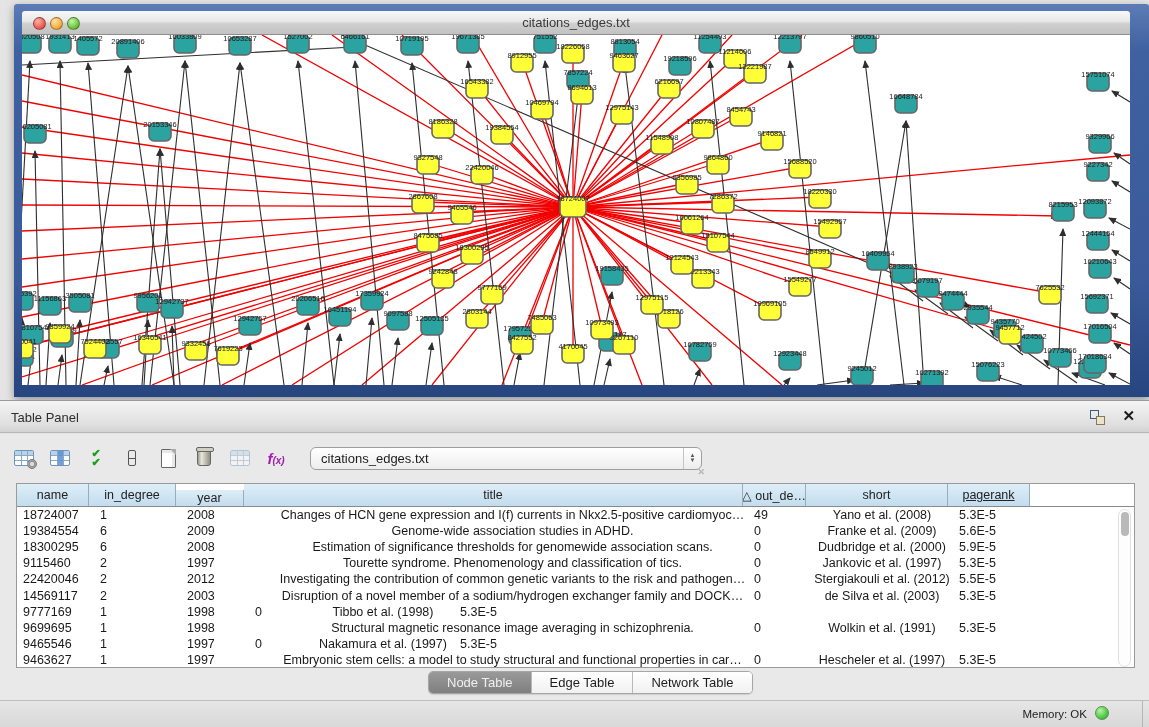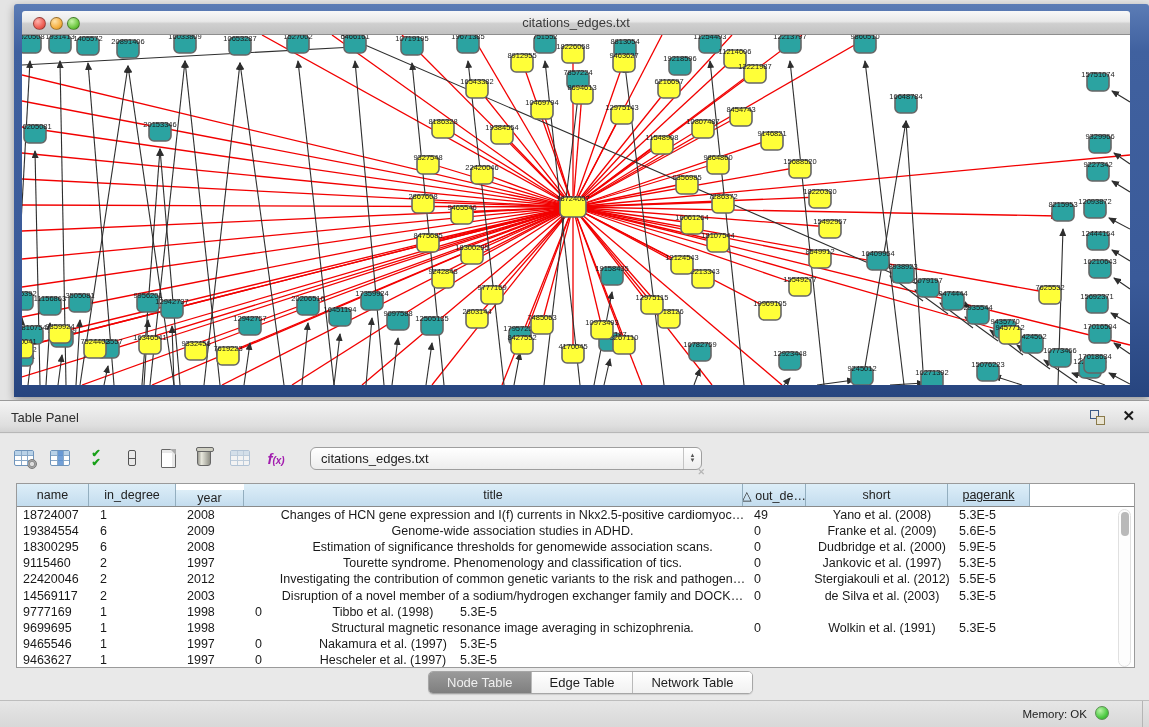--- a/index.html
+++ b/index.html
@@ -654,20 +654,21 @@
           <div class="td td-pad" style="width: 87px;">1</div>
           <div class="td td-pad" style="width: 68px;">1997</div>
           <div class="td td-pad" style="width: 63px;">0</div>
           <div class="td td-short" style="width: 142px;">Nakamura et al. (1997)</div>
           <div class="td td-pad" style="width: 82px;">5.3E-5</div>
         </div>
         <div class="trow">
           <div class="td td-pad" style="width: 77px;">9463627</div>
           <div class="td td-pad" style="width: 87px;">1</div>
           <div class="td td-pad" style="width: 68px;">1997</div>
+          <div class="td td-title" style="width: 499px;">Embryonic stem cells: a model to study structural and functional properties in car…</div>
           <div class="td td-pad" style="width: 63px;">0</div>
           <div class="td td-short" style="width: 142px;">Hescheler et al. (1997)</div>
           <div class="td td-pad" style="width: 82px;">5.3E-5</div>
         </div>
       </div>
     <div class="vscroll">
         <div class="vthumb"></div>
       </div>
   </div>
 

